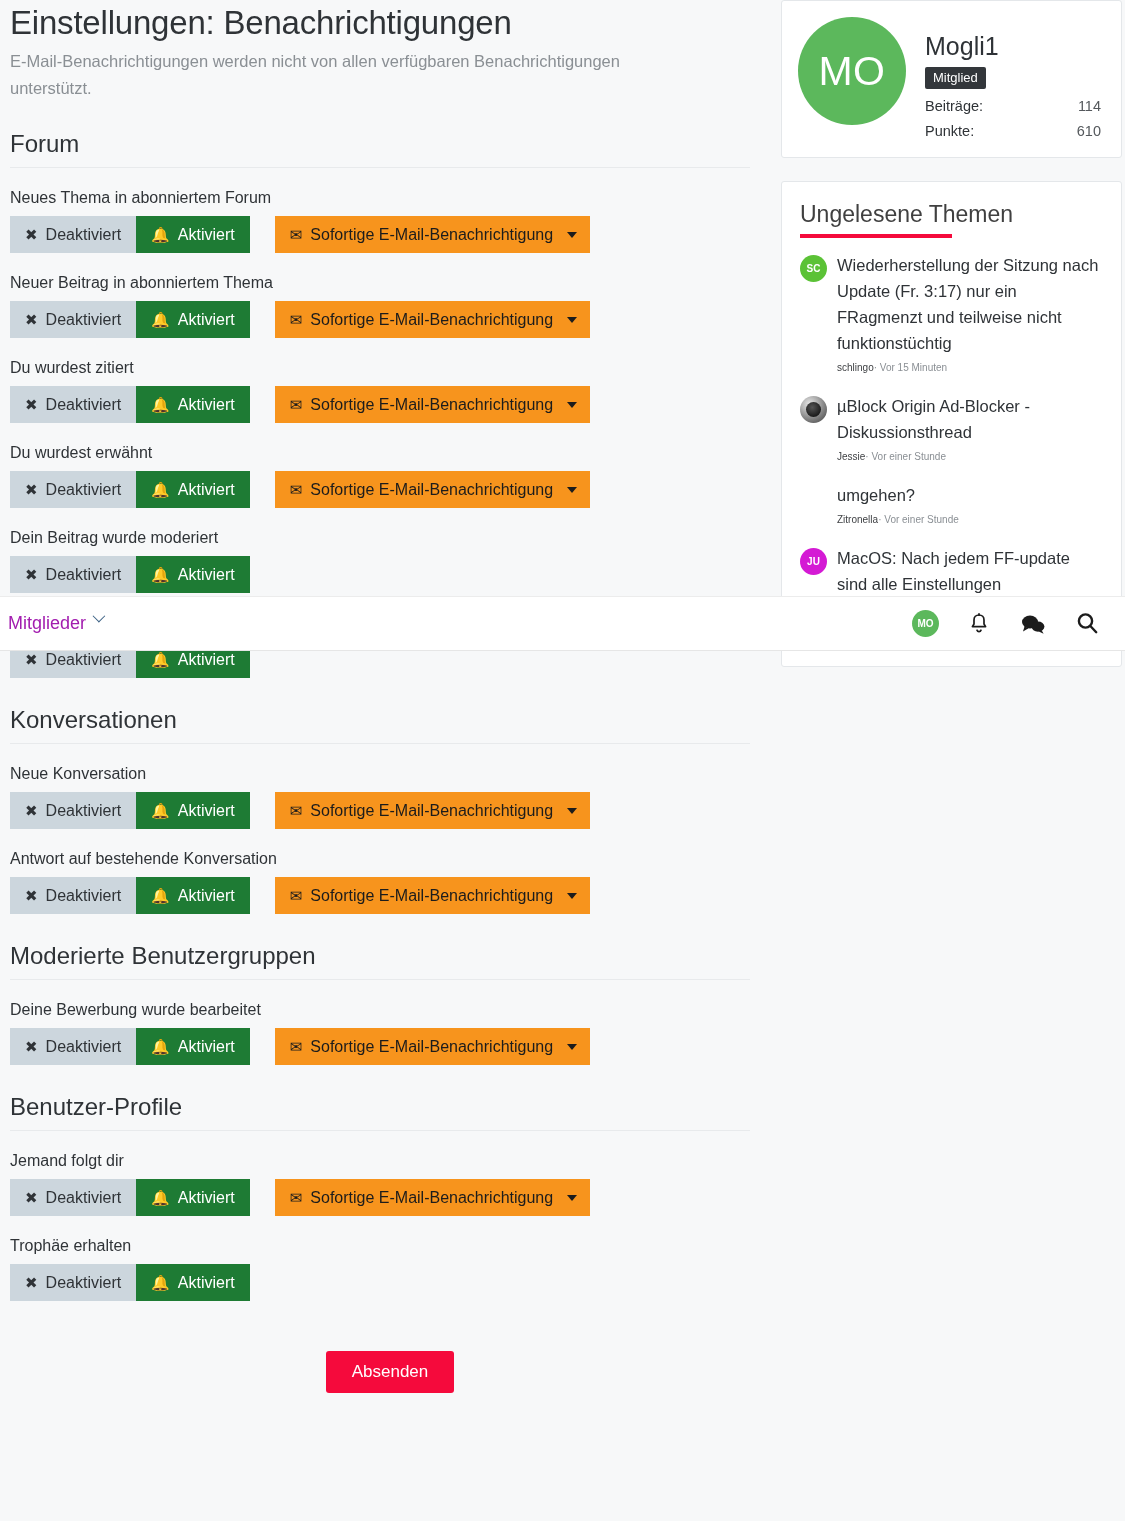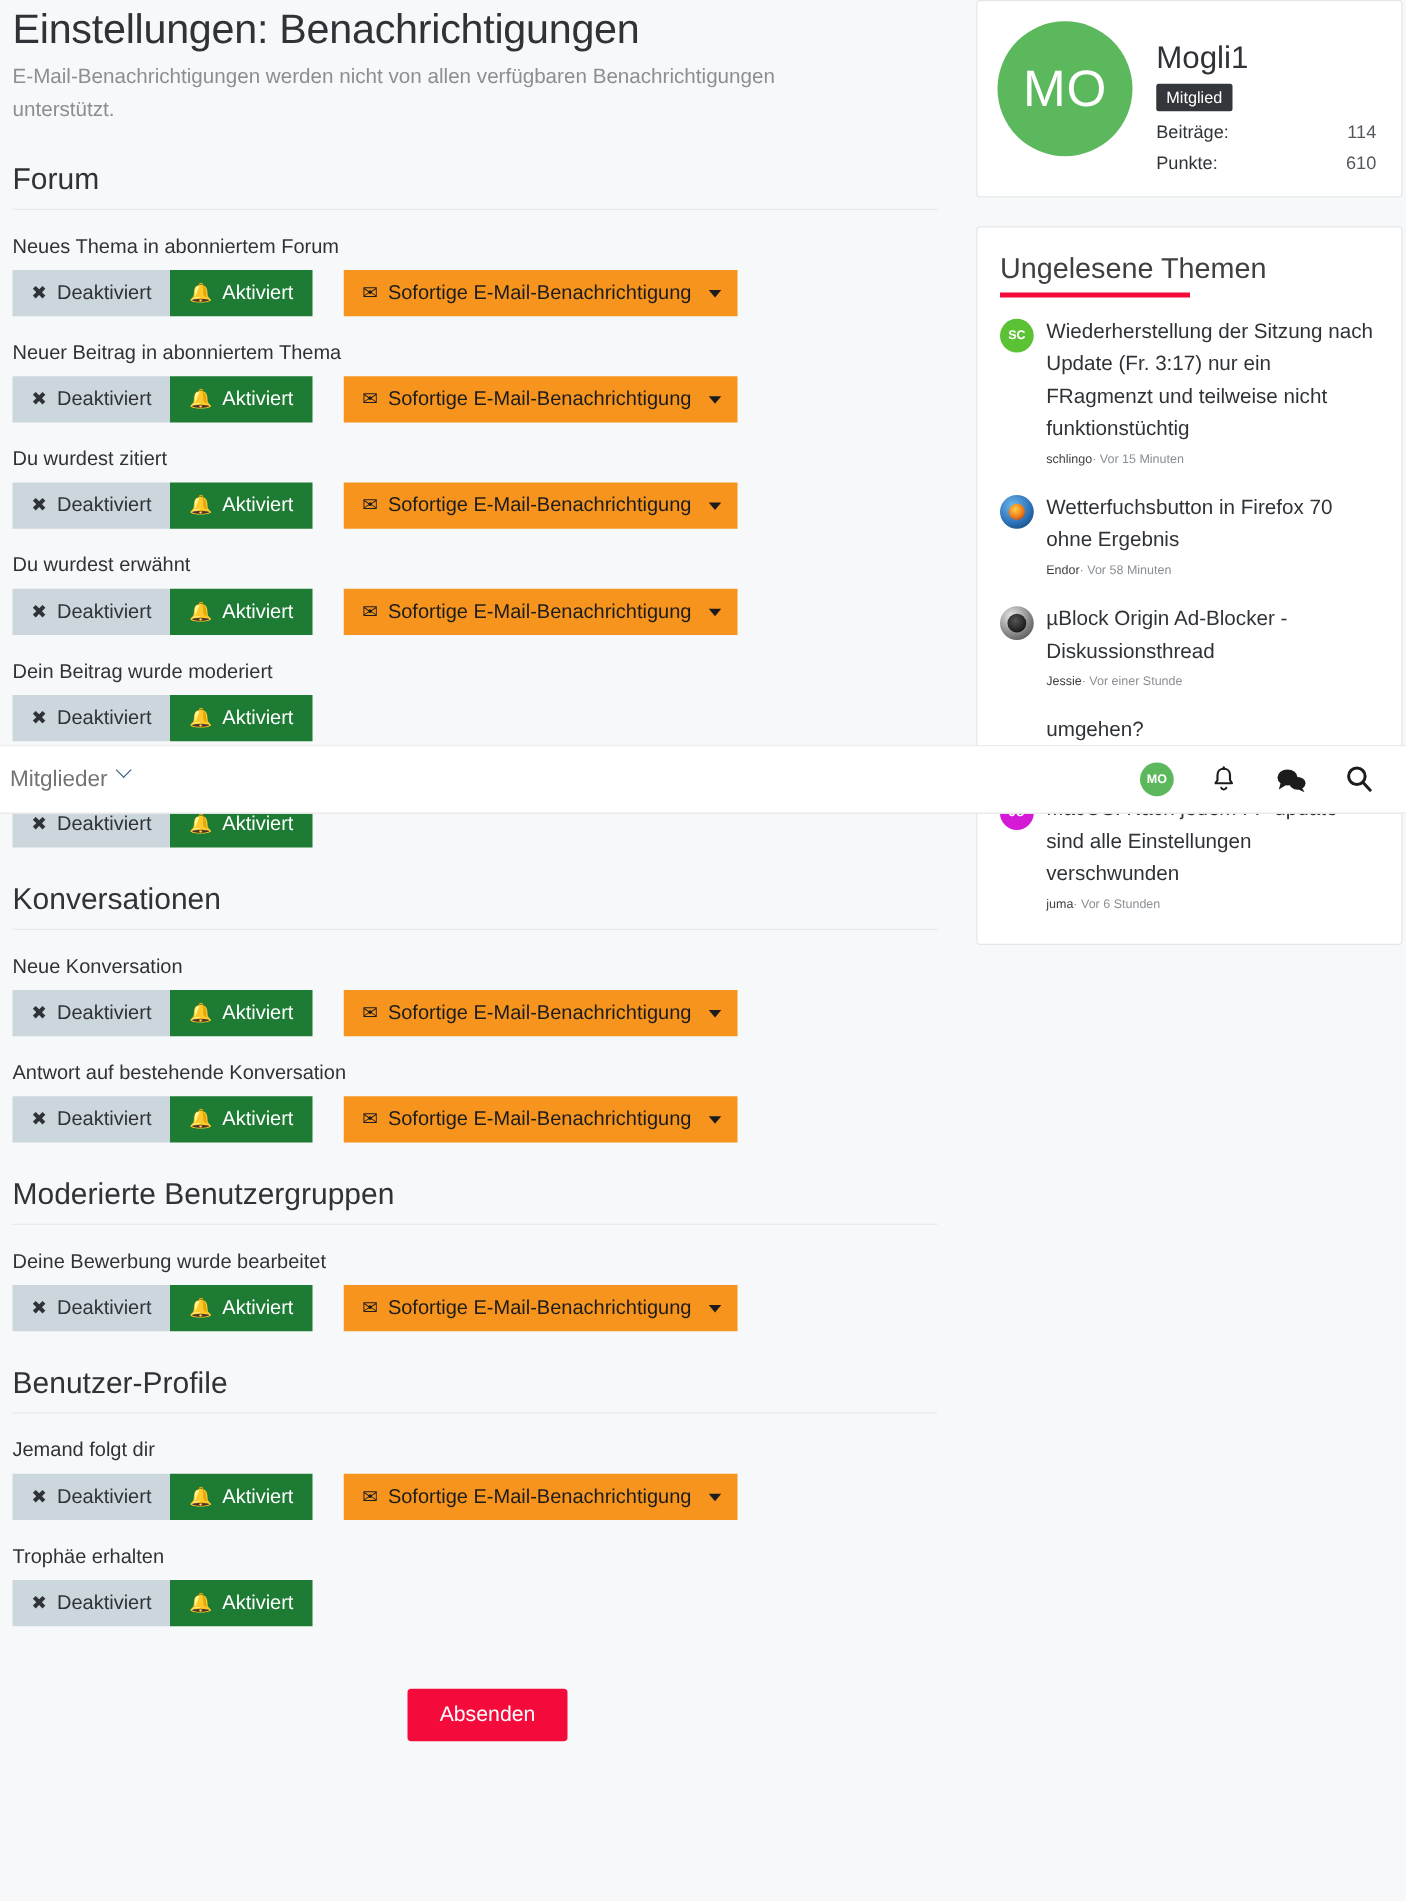--- a/index.html
+++ b/index.html
@@ -306,21 +306,21 @@
     background: #ffffff;
     border-top: 1px solid #ececec;
     border-bottom: 1px solid #e6e6e6;
     display: flex;
     align-items: center;
     z-index: 50;
   }
 
   .nav-left {
     font-size: 18px;
-    color: #737373;
+    color: #a21caf;
     margin-left: 8px;
     display: inline-flex;
     gap: 7px;
     cursor: pointer;
   }
 
   .nav-chev {
     display: inline-block;
     width: 9px; height: 9px;
     border-right: 1.6px solid #3c6184;
@@ -586,27 +586,20 @@
     </div>
 
     <div class="card threads-card">
       <div class="threads-title" style="--accent: #f50a3c;">Ungelesene Themen</div>
       <div id="threads-root">
           <div class="thread">
             <div class="thread-avatar av-green">SC</div>
             <div class="thread-body">
               <div class="thread-title">Wiederherstellung der Sitzung nach Update (Fr. 3:17) nur ein FRagmenzt und teilweise nicht funktionstüchtig</div>
               <div class="thread-meta"><span class="author">schlingo</span><span>·</span> <span>Vor 15 Minuten</span></div>
-            </div>
-          </div>
-          <div class="thread">
-            <div class="thread-avatar av-ffblue"></div>
-            <div class="thread-body">
-              <div class="thread-title">Wetterfuchsbutton in Firefox 70 ohne Ergebnis</div>
-              <div class="thread-meta"><span class="author">Endor</span><span>·</span> <span>Vor 58 Minuten</span></div>
             </div>
           </div>
           <div class="thread">
             <div class="thread-avatar av-ffdark"></div>
             <div class="thread-body">
               <div class="thread-title">µBlock Origin Ad-Blocker -Diskussionsthread</div>
               <div class="thread-meta"><span class="author">Jessie</span><span>·</span> <span>Vor einer Stunde</span></div>
             </div>
           </div>
           <div class="thread">

